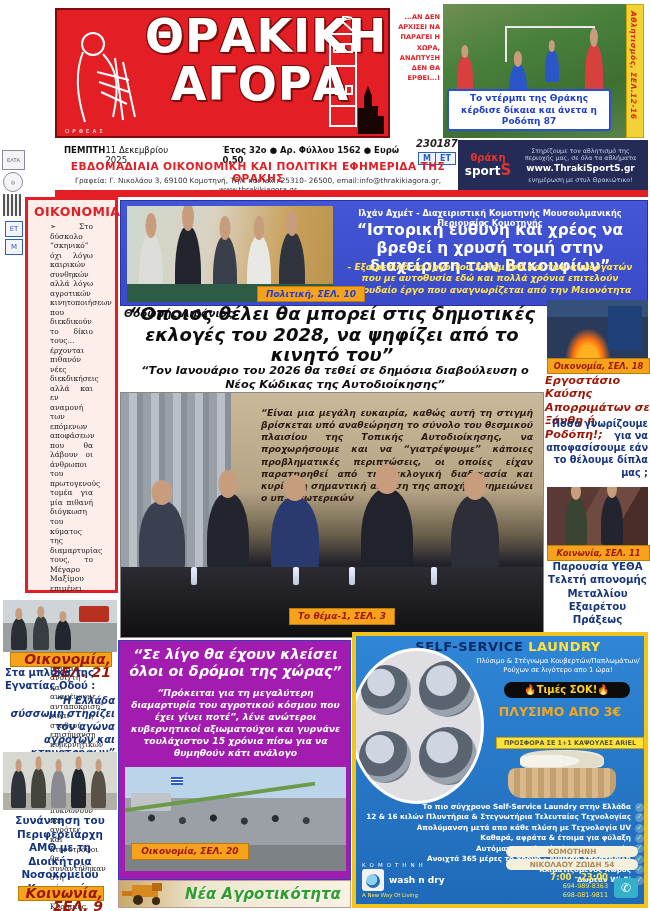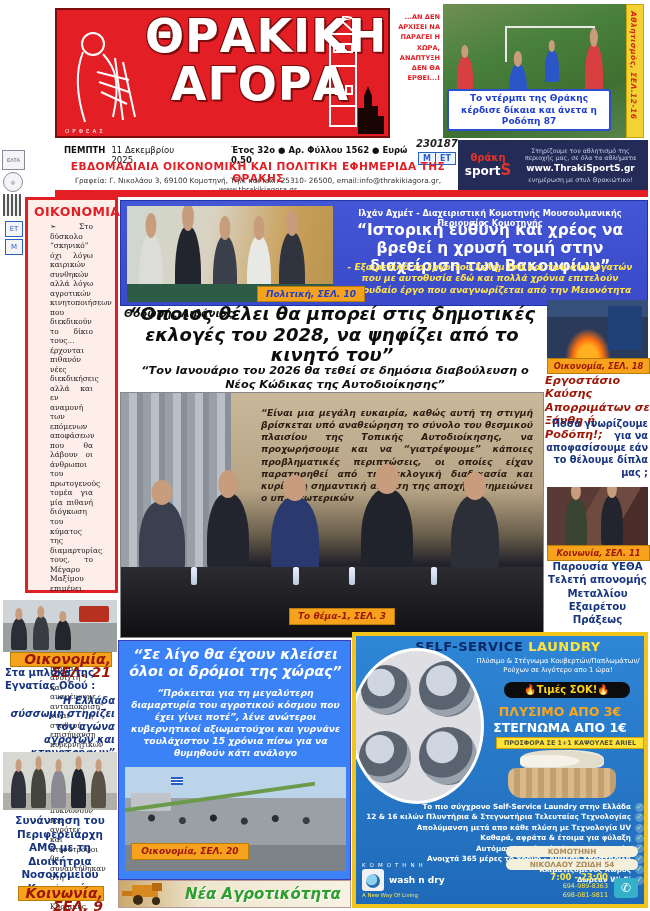--- a/index.html
+++ b/index.html
@@ -17,21 +17,21 @@
   
   .fb{left:443px;top:4px;width:183px;height:134px;background:linear-gradient(160deg,#6f8f52 0%,#49803c 35%,#3f7031 70%,#58834a 100%);overflow:hidden;}
   .fb-goal{position:absolute;left:62px;top:22px;width:86px;height:34px;border:2px solid #e8e8e8;border-bottom:none;}
   .fb-caption{position:absolute;left:4px;bottom:7px;width:152px;background:#fff;border:2px solid #2a4fd0;border-radius:3px;
               color:#1f3fd0;font-weight:800;font-size:9px;text-align:center;padding:2px 4px;line-height:1.25;}
   .fb-strip{left:626px;top:4px;width:18px;height:134px;background:#f2d234;border:1px solid #c9a50a;box-sizing:border-box;}
   .fb-strip span{position:absolute;left:2px;top:6px;writing-mode:vertical-rl;color:#d62412;font-style:italic;font-weight:700;font-size:7.5px;letter-spacing:.5px;}
   .fig{position:absolute;border-radius:45% 45% 10% 10% / 60% 60% 10% 10%;}
   .fig::before{content:"";position:absolute;left:50%;top:-30%;transform:translateX(-50%);width:46%;height:36%;border-radius:50%;background:#c89d7e;}
   
-  .dl-row1{left:64px;top:145px;width:350px;font-size:8.5px;color:#111;display:flex;gap:6px;align-items:baseline;}
+  .dl-row1{left:64px;top:145px;width:350px;font-size:8.5px;color:#111;display:flex;align-items:baseline;}
   .dl-code{left:416px;top:138px;font-size:10px;font-weight:800;font-style:italic;color:#222;}
   .met{left:418px;top:152px;display:flex;border:1px solid #2a5fc4;background:#eef4ff;}
   .met span{display:block;padding:1px 4px;font-size:8px;font-weight:800;color:#2a5fc4;border-left:1px solid #2a5fc4;}
   .met span:first-child{border-left:none;}
   .dl-sub{left:60px;top:160px;width:396px;text-align:center;color:#e31e24;font-weight:800;font-size:10.6px;letter-spacing:.4px;}
   .dl-addr{left:58px;top:176px;width:400px;text-align:center;color:#333;font-size:7.3px;}
   .redbar{left:55px;top:190px;width:593px;height:7px;background:#e31e24;}
   
   .tsp{left:458px;top:140px;width:190px;height:50px;background:#232b56;display:flex;align-items:center;box-sizing:border-box;padding:3px 5px;gap:5px;}
   .tsp-logo{width:50px;text-align:center;line-height:1;}
@@ -70,21 +70,21 @@
   .rc-head{left:545px;top:374px;width:105px;color:#9c1606;font-weight:900;font-style:italic;font-size:11.2px;line-height:1.2;}
   .rc-sub{left:545px;top:418px;width:103px;text-align:right;color:#17357e;font-weight:800;font-size:9.7px;line-height:1.25;}
   .rc-text2{left:545px;top:560px;width:105px;text-align:center;color:#17357e;font-weight:800;font-size:10.2px;line-height:1.3;}
   
   .bl-photo{left:3px;width:114px;overflow:hidden;}
   .bl-tag{font-size:14px;line-height:13px;height:13px;text-align:right;}
   .bl-lead{left:5px;top:666px;width:110px;color:#17357e;font-weight:800;font-size:10px;line-height:1.3;}
   .bl-quote{left:5px;top:694px;width:110px;color:#17357e;font-weight:800;font-style:italic;font-size:10px;line-height:1.3;text-align:right;}
   .bl-text2{left:2px;top:814px;width:116px;text-align:center;color:#17357e;font-weight:800;font-size:10.4px;line-height:1.3;}
   
-  .roads{left:118px;top:640px;width:233px;height:240px;background:#3b82f6;border:1px solid #3a3db8;box-sizing:border-box;}
+  .roads{left:118px;top:640px;width:233px;height:240px;background:#a21caf;border:1px solid #3a3db8;box-sizing:border-box;}
   .roads-head{position:absolute;left:4px;top:5px;width:225px;text-align:center;color:#fff;font-weight:900;font-style:italic;font-size:14.3px;line-height:1.2;}
   .roads-sub{position:absolute;left:6px;top:46px;width:221px;text-align:center;color:#fff;font-weight:800;font-style:italic;font-size:9.2px;line-height:1.3;}
   .roads-photo{position:absolute;left:6px;top:126px;width:221px;height:104px;background:linear-gradient(180deg,#bcd4ea 0 30%,#9aa0a6 30% 75%,#7d8287 75% 100%);overflow:hidden;}
   .agro{left:118px;top:880px;width:233px;height:28px;background:linear-gradient(90deg,#caa96a,#efe6cf 35%,#f7f2e2);display:flex;align-items:center;border:1px solid #b99;box-sizing:border-box;}
   .agro-text{flex:1;text-align:center;color:#2e9e2e;font-weight:900;font-style:italic;font-size:15px;text-shadow:1px 1px 0 #fff;}
   
   .laundry{left:352px;top:632px;width:296px;height:276px;background:linear-gradient(#2f86d6,#1f6ab8);border:4px solid #f2c51d;box-sizing:border-box;overflow:hidden;}
   .ld-title{position:absolute;left:8px;top:3px;width:100%;text-align:center;font-weight:900;font-size:13px;letter-spacing:.5px;}
   .ld-title .t1{color:#0a2a66;} .ld-title .t2{color:#ffe23a;}
   .ld-intro{position:absolute;left:118px;top:21px;width:168px;text-align:center;color:#fff;font-size:6.8px;line-height:1.35;}
@@ -313,21 +313,20 @@
     <div class="ld-oval">
       <div class="machine" style="left:8px;top:14px;width:50px;height:50px;"></div>
       <div class="machine" style="left:66px;top:10px;width:56px;height:56px;"></div>
       <div class="machine" style="left:6px;top:80px;width:52px;height:52px;"></div>
       <div class="machine" style="left:66px;top:76px;width:58px;height:58px;"></div>
     </div>
     <div class="ld-shock">
       <span>🔥</span><span>Τιμές ΣΟΚ!</span><span>🔥</span>
     </div>
     <div class="ld-p1">ΠΛΥΣΙΜΟ ΑΠΟ 3€</div>
-    <div class="ld-p2">ΣΤΕΓΝΩΜΑ ΑΠΟ 1€</div>
     <div class="ld-offer">ΠΡΟΣΦΟΡΑ ΣΕ 1+1 ΚΑΨΟΥΛΕΣ ARIEL</div>
     <div class="basket">
       <div class="towels"></div>
       <div class="weave"></div>
     </div>
     <div class="feat">
         <div class="feat-row">
         <span>Το πιο σύγχρονο Self-Service Laundry στην Ελλάδα</span>
         <span class="feat-check">✓</span>
       </div>

